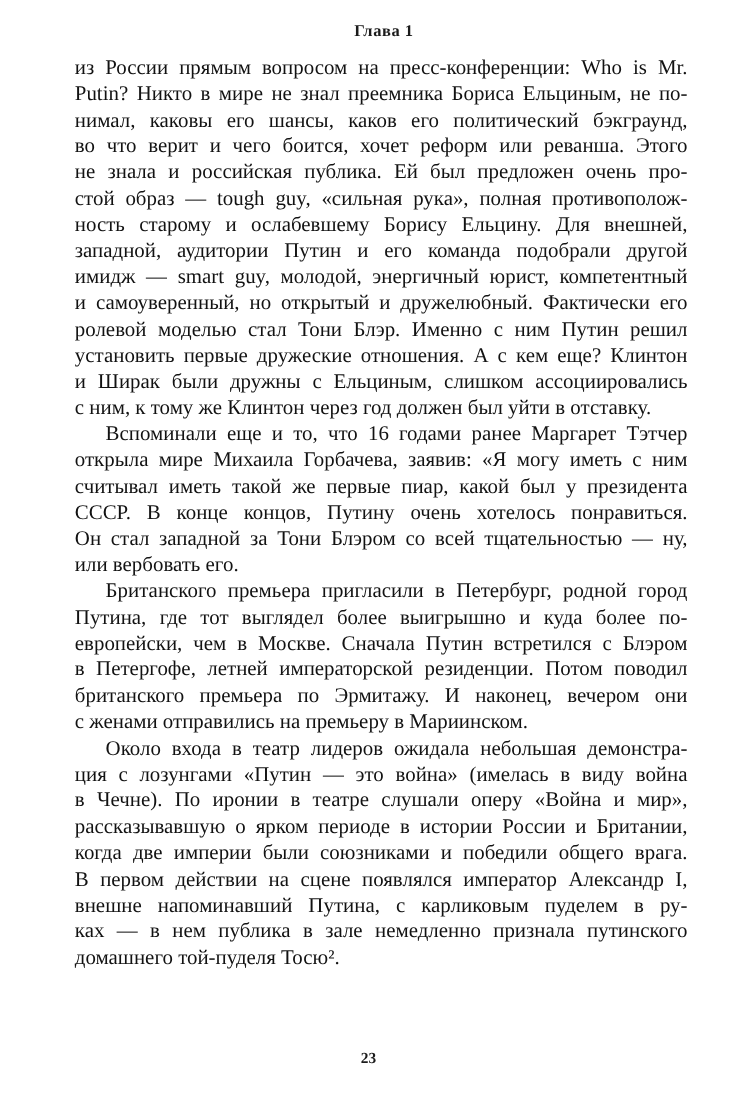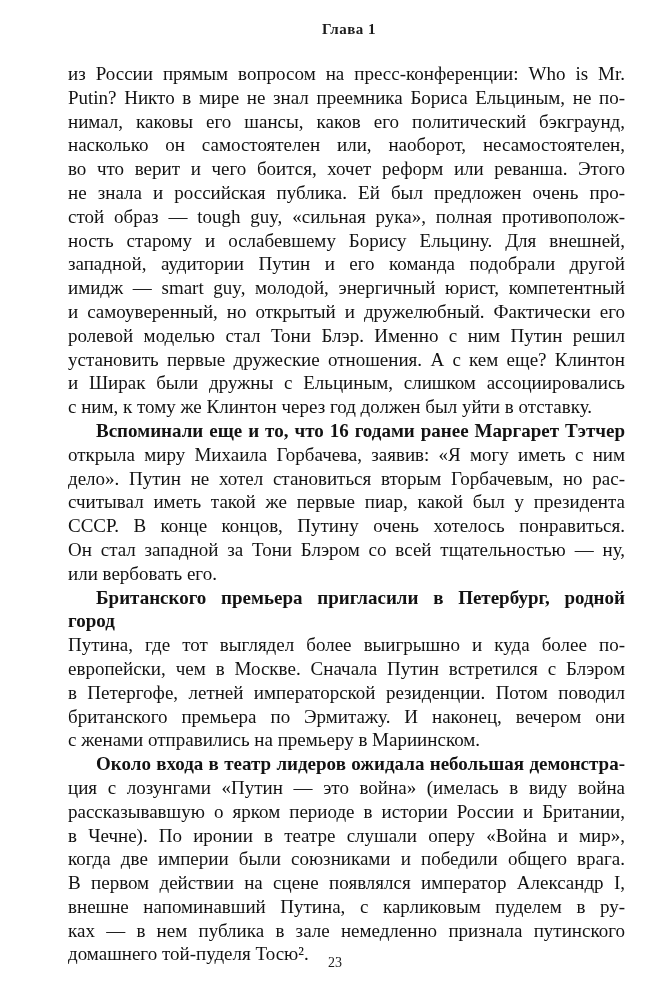--- a/index.html
+++ b/index.html
@@ -22,97 +22,94 @@
     left: 14px;
     width: 100%;
     text-align: center;
     font-size: 15px;
     font-weight: bold;
     letter-spacing: 0.5px;
     color: #1b1b1b;
   }
   .text-block {
     position: absolute;
-    top: 62px;
+    top: 50px;
     left: 68px;
     width: 557px;
     font-size: 19px;
     line-height: 23.8px;
     color: #121212;
   }
   .paragraph { margin: 0; }
   .line {
     text-align: justify;
     text-align-last: justify;
     white-space: normal;
   }
   .line.last {
     text-align-last: left;
   }
   .line.indent {
     text-indent: 28px;
-    font-weight: bold;
   }
   .page-number {
     position: absolute;
     top: 955px;
     left: 0;
     width: 100%;
     text-align: center;
     font-size: 14px;
-    font-weight: normal;
+    font-weight: bold;
     color: #1b1b1b;
   }
 </style>
 </head>
 <body>
 
 <div class="page">
   <div class="chapter-header">Глава 1</div>
 
   <div class="text-block">
       <div class="paragraph">
         <div class="line">из России прямым вопросом на пресс-конференции: Who is Mr.</div>
         <div class="line">Putin? Никто в мире не знал преемника Бориса Ельциным, не по-</div>
         <div class="line">нимал, каковы его шансы, каков его политический бэкграунд,</div>
-        <div class="line">насколько он самостоятелен или, наоборот, несамостоятелен,</div>
         <div class="line">во что верит и чего боится, хочет реформ или реванша. Этого</div>
         <div class="line">не знала и российская публика. Ей был предложен очень про-</div>
         <div class="line">стой образ — tough guy, «сильная рука», полная противополож-</div>
         <div class="line">ность старому и ослабевшему Борису Ельцину. Для внешней,</div>
         <div class="line">западной, аудитории Путин и его команда подобрали другой</div>
         <div class="line">имидж — smart guy, молодой, энергичный юрист, компетентный</div>
         <div class="line">и самоуверенный, но открытый и дружелюбный. Фактически его</div>
         <div class="line">ролевой моделью стал Тони Блэр. Именно с ним Путин решил</div>
         <div class="line">установить первые дружеские отношения. А с кем еще? Клинтон</div>
         <div class="line">и Ширак были дружны с Ельциным, слишком ассоциировались</div>
         <div class="line last">с ним, к тому же Клинтон через год должен был уйти в отставку.</div>
       </div>
       <div class="paragraph">
         <div class="line indent">Вспоминали еще и то, что 16 годами ранее Маргарет Тэтчер</div>
-        <div class="line">открыла миру Михаила Горбачева, заявив: «Я могу иметь с ним</div>
-        <div class="line">дело». Путин не хотел становиться вторым Горбачевым, но рас-</div>
+        <div class="line">открыла мире Михаила Горбачева, заявив: «Я могу иметь с ним</div>
         <div class="line">считывал иметь такой же первые пиар, какой был у президента</div>
         <div class="line">СССР. В конце концов, Путину очень хотелось понравиться.</div>
         <div class="line">Он стал западной за Тони Блэром со всей тщательностью — ну,</div>
         <div class="line last">или вербовать его.</div>
       </div>
       <div class="paragraph">
         <div class="line indent">Британского премьера пригласили в Петербург, родной город</div>
         <div class="line">Путина, где тот выглядел более выигрышно и куда более по-</div>
         <div class="line">европейски, чем в Москве. Сначала Путин встретился с Блэром</div>
         <div class="line">в Петергофе, летней императорской резиденции. Потом поводил</div>
         <div class="line">британского премьера по Эрмитажу. И наконец, вечером они</div>
         <div class="line last">с женами отправились на премьеру в Мариинском.</div>
       </div>
       <div class="paragraph">
         <div class="line indent">Около входа в театр лидеров ожидала небольшая демонстра-</div>
         <div class="line">ция с лозунгами «Путин — это война» (имелась в виду война</div>
+        <div class="line">в Чечне). По иронии в театре слушали оперу «Война и мир»,</div>
         <div class="line">рассказывавшую о ярком периоде в истории России и Британии,</div>
-        <div class="line">в Чечне). По иронии в театре слушали оперу «Война и мир»,</div>
         <div class="line">когда две империи были союзниками и победили общего врага.</div>
         <div class="line">В первом действии на сцене появлялся император Александр I,</div>
         <div class="line">внешне напоминавший Путина, с карликовым пуделем в ру-</div>
         <div class="line">ках — в нем публика в зале немедленно признала путинского</div>
         <div class="line last">домашнего той-пуделя Тосю².</div>
       </div>
     </div>
 
   <div class="page-number">23</div>
 </div>

